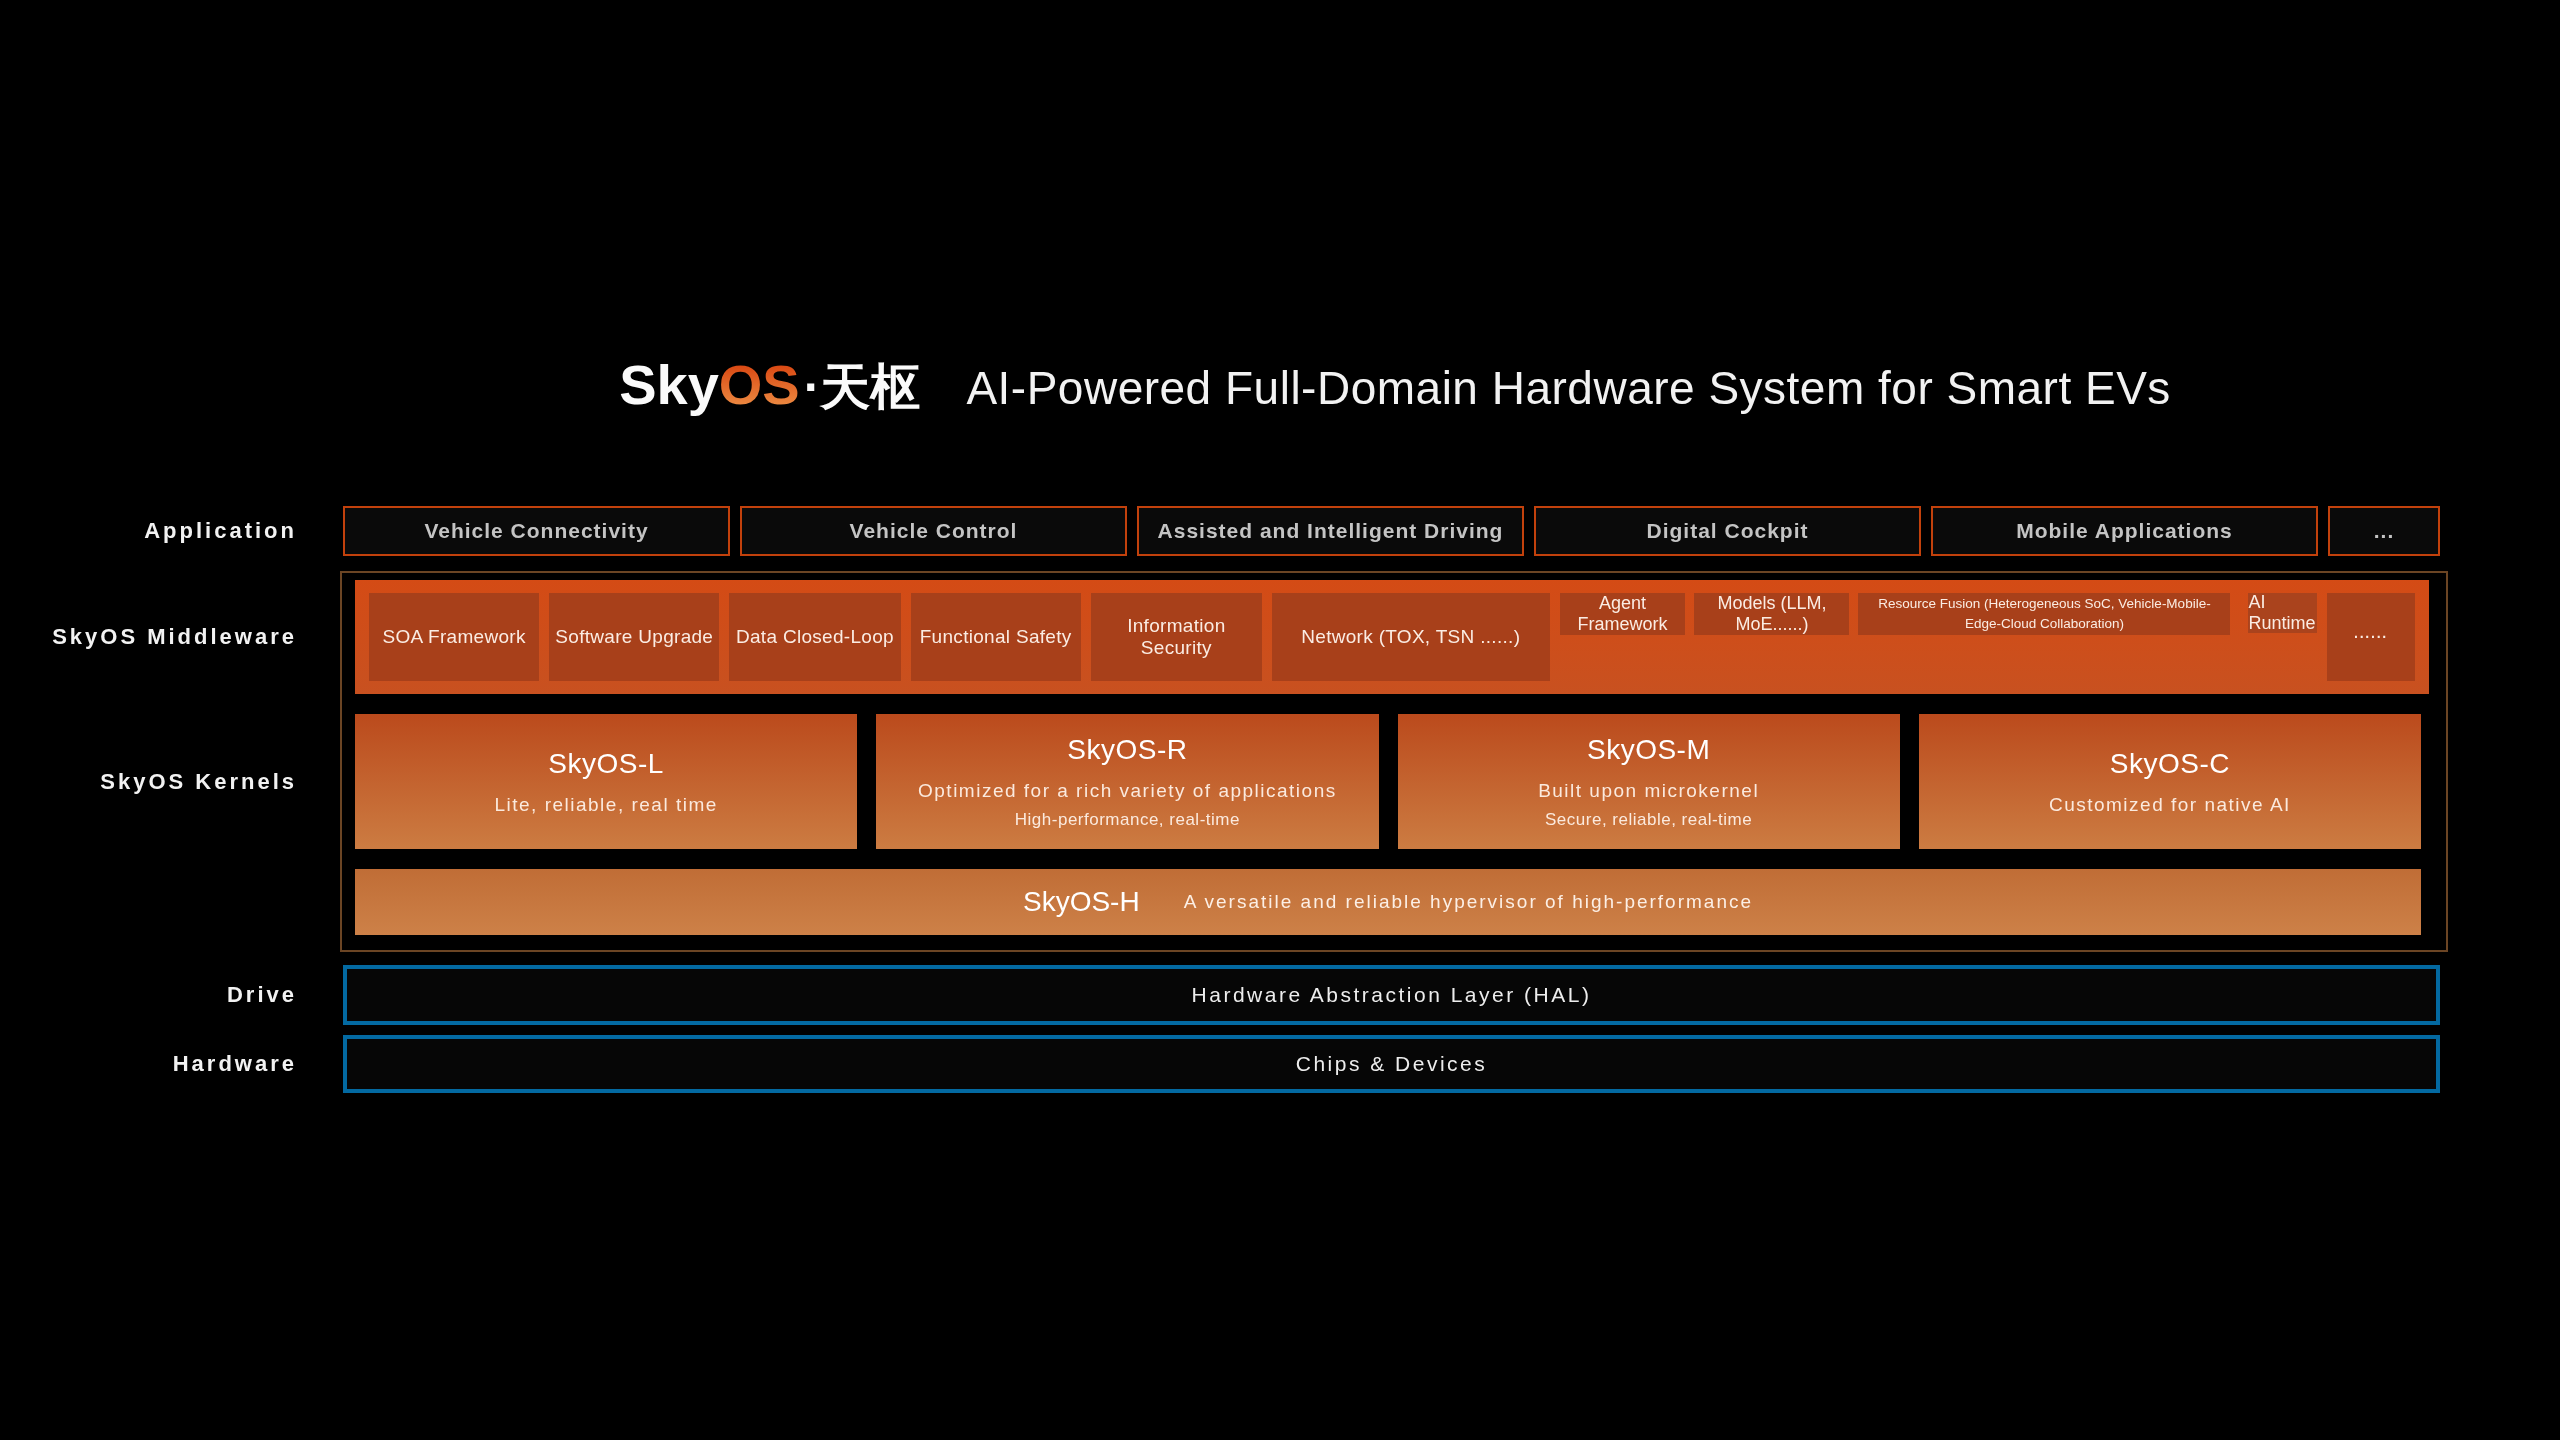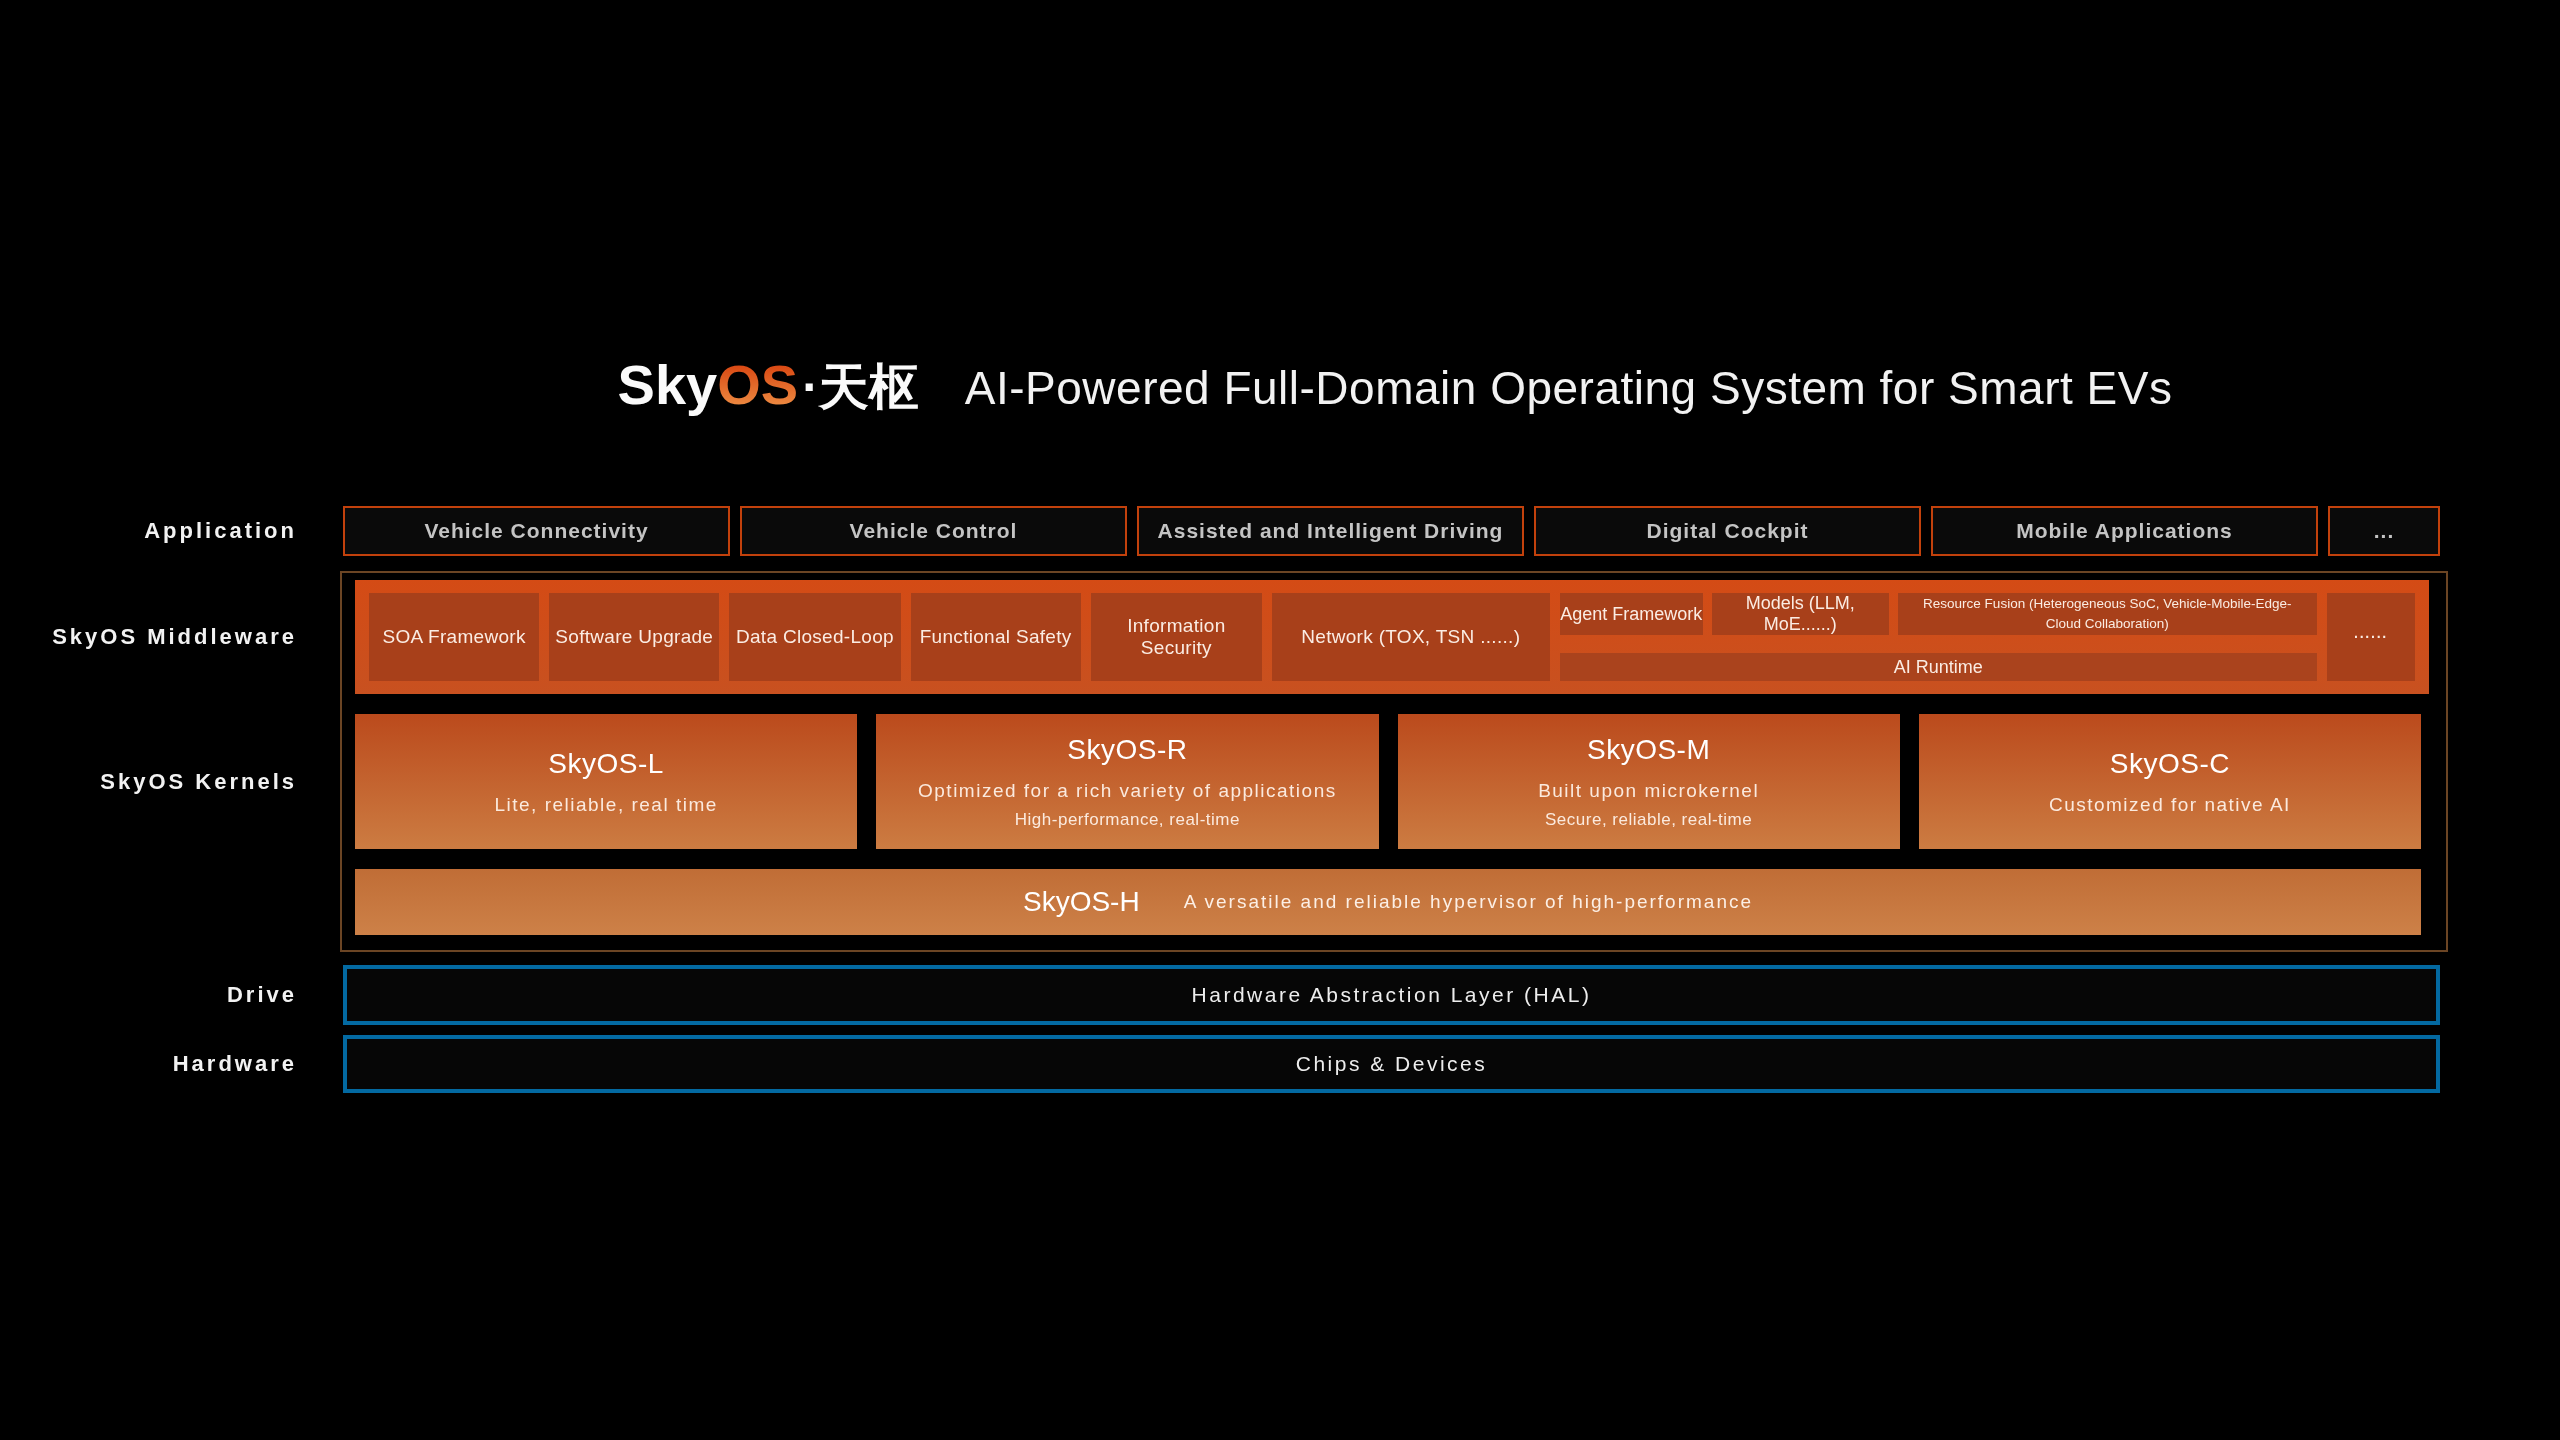--- a/index.html
+++ b/index.html
@@ -41,21 +41,21 @@
   .stack-frame { position:absolute; left:340px; top:571px; width:2108px; height:381px;
                  border:2px solid #6b4524; }
 
   
   .mw-bar { position:absolute; left:355px; top:580px; width:2074px; height:114px;
             background:linear-gradient(180deg,#d44b15 0%,#c85120 100%);
             display:flex; align-items:center; gap:10px; padding:0 14px; }
   .mw-mod { height:88px; background:#a8401a; display:flex; align-items:center; justify-content:center;
             font-size:19px; color:rgba(255,245,238,0.95); letter-spacing:0.3px; text-align:center; }
   .g171 { flex:171 1 0; } .g172 { flex:172 1 0; } .g279 { flex:279 1 0; }
-  .ai-stack { flex:761 1 0; height:88px; display:flex; flex-direction:column; gap:18px; }
+  .ai-stack { flex:761 1 0; height:88px; display:flex; flex-direction:row; gap:18px; }
   .ai-top { display:flex; gap:9px; height:42px; }
   .ai-box { background:#a8401a; display:flex; align-items:center; justify-content:center;
             font-size:18px; color:rgba(255,245,238,0.95); text-align:center; }
   .ai-agent { flex:147 1 0; } .ai-models { flex:181 1 0; }
   .ai-rf { flex:397 1 0; font-size:13.5px; line-height:1.45; padding:16px 16px; }
   .ai-runtime { height:40px; background:#aa431d; display:flex; align-items:center; justify-content:center;
                 font-size:18px; color:rgba(255,245,238,0.95); }
   .mw-more { flex:0 0 88px; height:88px; background:#a8401a; display:flex; align-items:center;
              justify-content:center; font-size:14px; font-weight:bold; color:rgba(255,245,238,0.95);
              letter-spacing:1px; }
@@ -88,21 +88,21 @@
 <body>
 
 <div class="canvas">
 
   <div class="title-row">
     <div class="brand">
       <span class="brand-sky">Sky</span>
       <span class="brand-os">OS</span>
       <span class="brand-cn">·天枢</span>
     </div>
-    <span class="subtitle">AI-Powered Full-Domain Operating System for Smart EVs</span>
+    <span class="subtitle">AI-Powered Full-Domain Hardware System for Smart EVs</span>
   </div>
 
   <div class="layer-label lab-app">Application</div>
   <div class="layer-label lab-mw">SkyOS Middleware</div>
   <div class="layer-label lab-ker">SkyOS Kernels</div>
   <div class="layer-label lab-drv">Drive</div>
   <div class="layer-label lab-hw">Hardware</div>
 
   <div class="app-row">
     <div class="app-box">Vehicle Connectivity</div>

